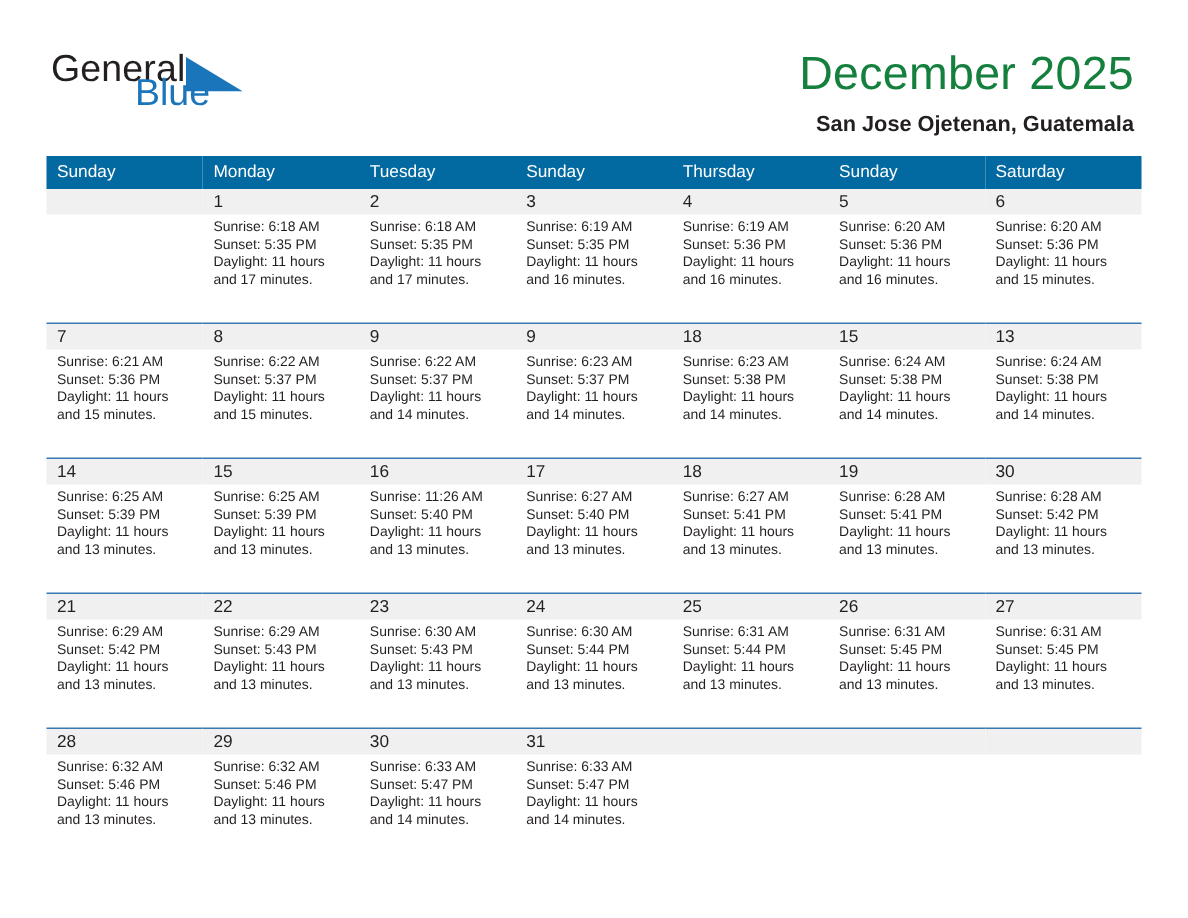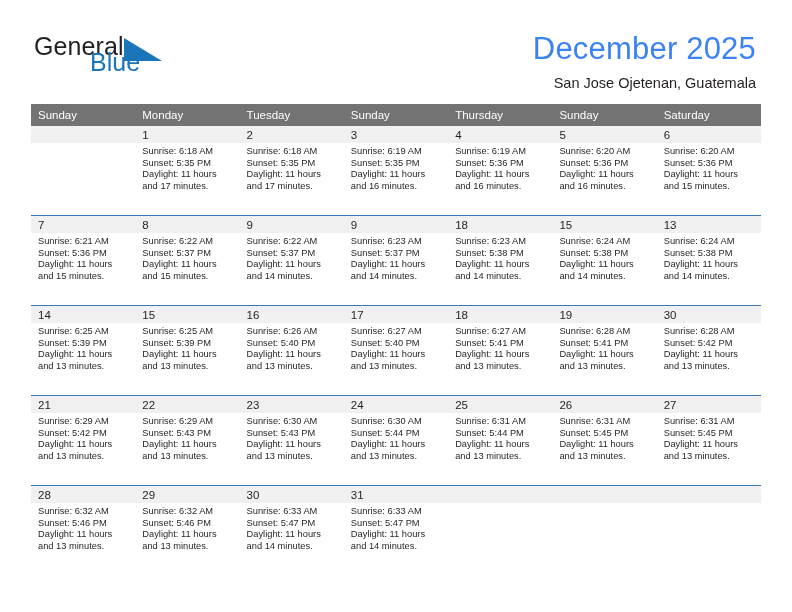--- a/index.html
+++ b/index.html
@@ -67,44 +67,44 @@
   .title-block {
     position: absolute;
     right: 36px;
     top: 30px;
     text-align: right;
     width: 520px;
   }
   .month-title {
     font-size: 31px;
     font-weight: normal;
-    color: #3b82f6;
+    color: #15803d;
     line-height: 38px;
     letter-spacing: .2px;
   }
   .location {
     margin-top: 6px;
     font-size: 14.5px;
-    font-weight: normal;
+    font-weight: bold;
     color: #231f20;
     line-height: 18px;
   }
 
   
   .calendar {
     position: absolute;
     left: 31px;
     top: 104px;
     width: 730px;
     border-collapse: collapse;
     table-layout: fixed;
   }
 
   .calendar th {
-    background: #737373;
+    background: #0369a1;
     color: #ffffff;
     font-size: 11.5px;
     font-weight: normal;
     text-align: left;
     padding: 5px 0 5px 7px;
     height: 11px;
     border: none;
   }
 
   .calendar td {
@@ -347,21 +347,21 @@
                 <div>Sunrise: 6:25 AM</div>
                 <div>Sunset: 5:39 PM</div>
                 <div class="daylight">Daylight: 11 hours and 13 minutes.</div>
               </div>
             </div>
           </td>
           <td>
             <div class="cell">
               <div class="daynum-band">16</div>
               <div class="details">
-                <div>Sunrise: 6:26 AM</div>
+                <div>Sunrise: 11:26 AM</div>
                 <div>Sunset: 5:40 PM</div>
                 <div class="daylight">Daylight: 11 hours and 13 minutes.</div>
               </div>
             </div>
           </td>
           <td>
             <div class="cell">
               <div class="daynum-band">17</div>
               <div class="details">
                 <div>Sunrise: 6:27 AM</div>

